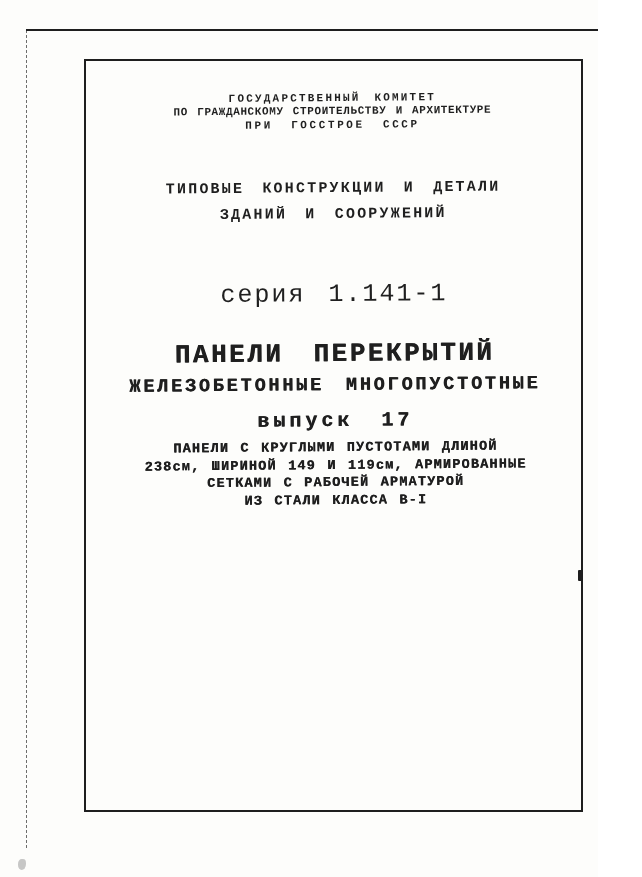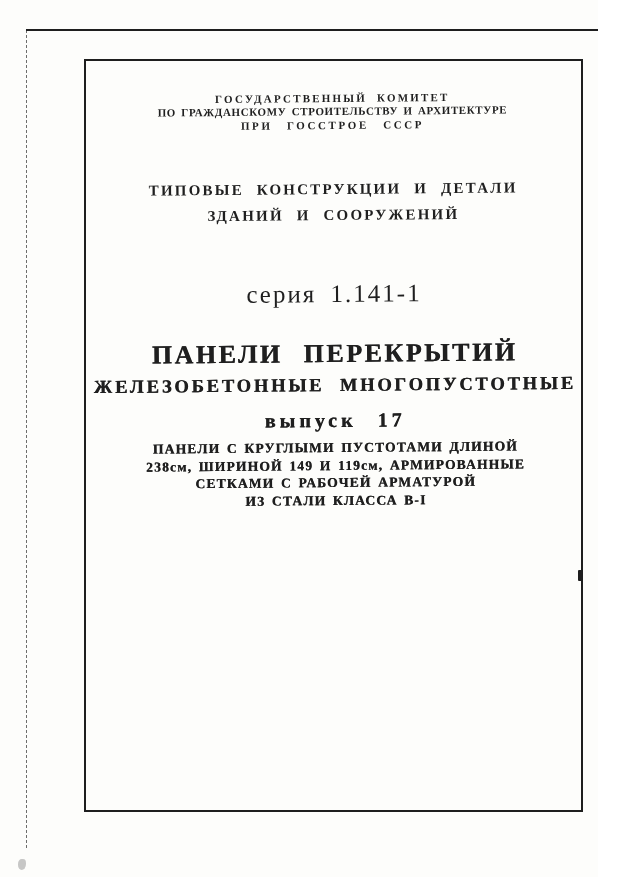--- a/index.html
+++ b/index.html
@@ -7,21 +7,21 @@
     --paper:#fdfdfb;
     --frame:#1e1e1e;
     --watermark:#8f8f8f;
   }
   html,body{margin:0;padding:0;background:#fff;}
   .page{
     position:relative;
     width:598px;height:877px;
     background:var(--paper);
     overflow:hidden;
-    font-family:Liberation Serif, serif;
+    font-family:Liberation Mono, monospace;
     color:var(--ink);
   }
   
   .margin-line-left{
     position:absolute;left:26px;top:30px;height:818px;width:0;
     border-left:1.5px dashed rgba(60,60,60,.75);
   }
   .outer-line-top{
     position:absolute;left:26px;top:29px;width:591px;height:2px;
     background:var(--frame);

